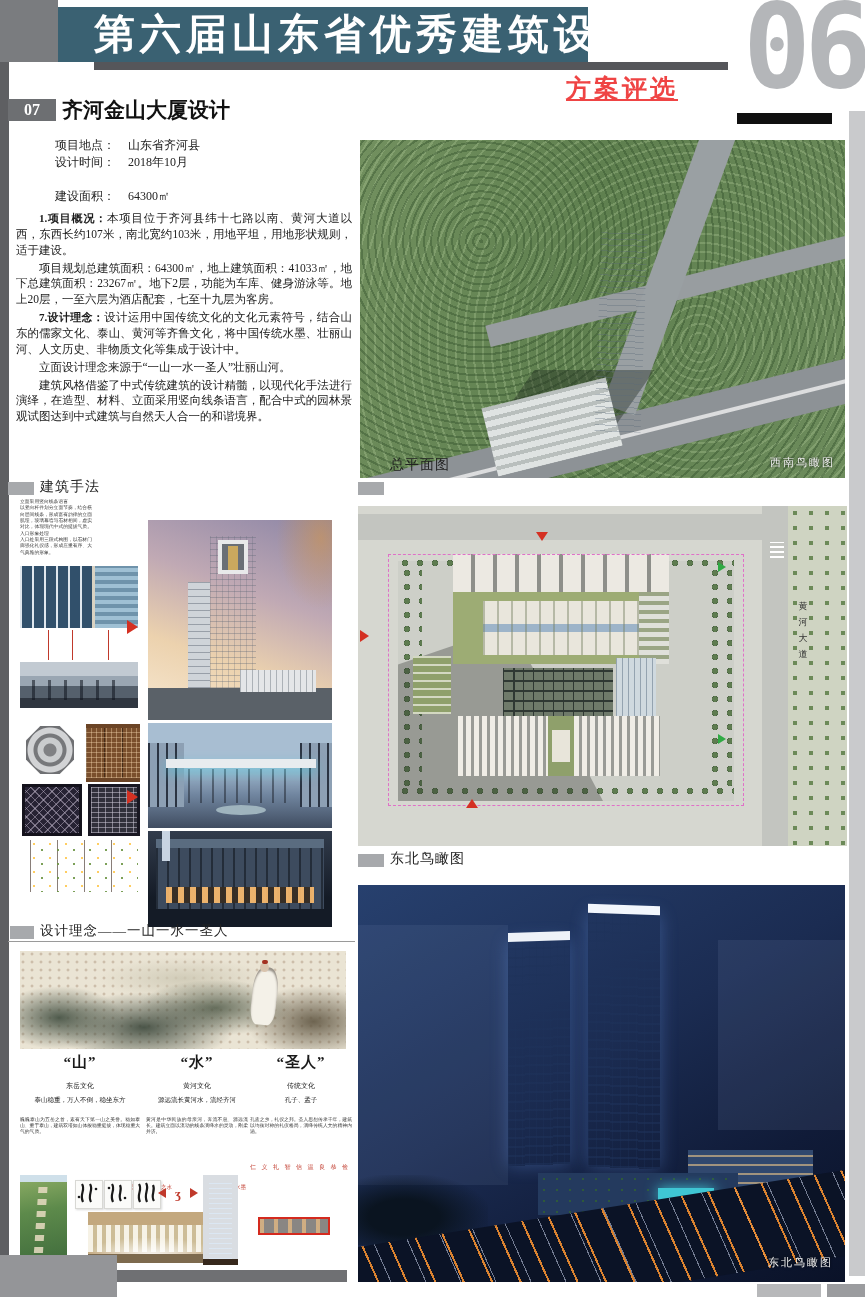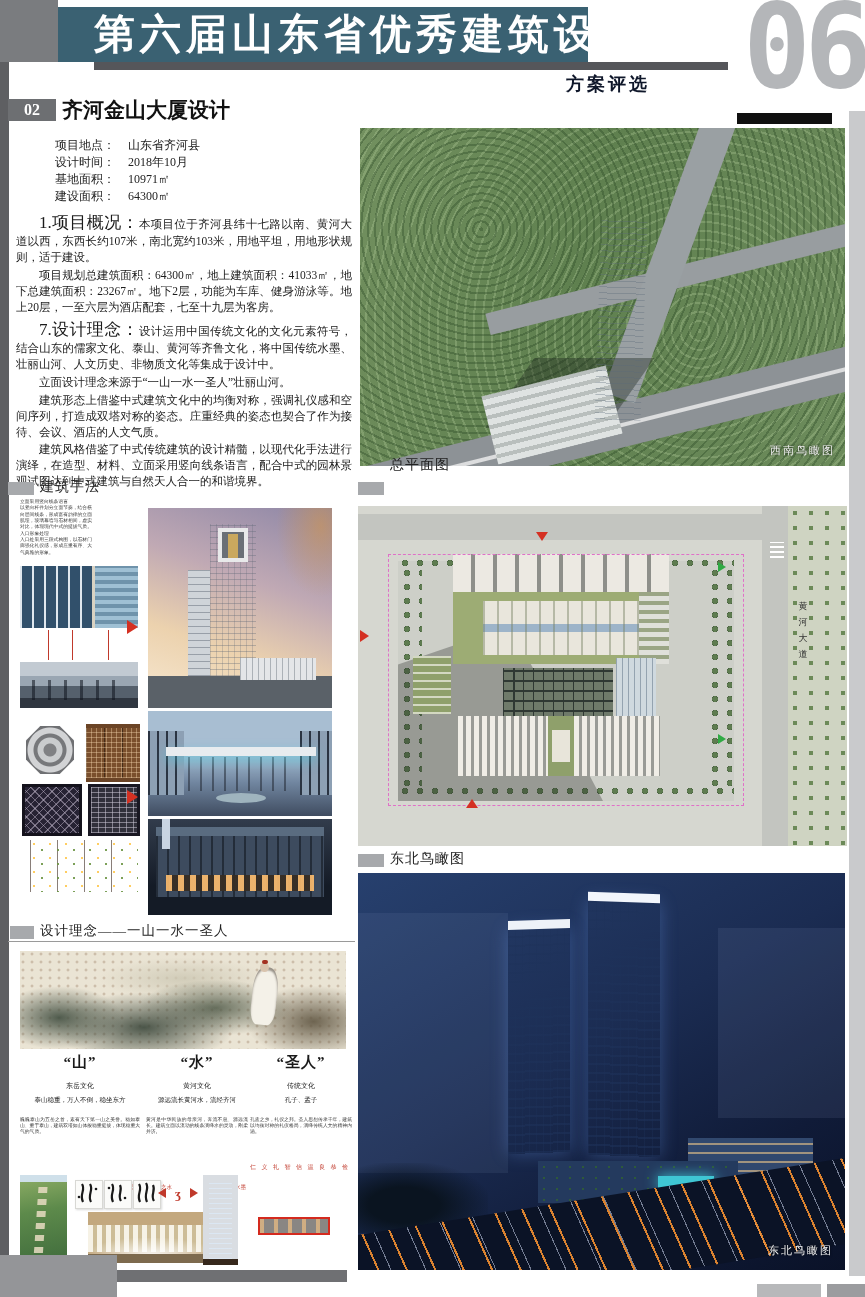--- a/index.html
+++ b/index.html
@@ -7,34 +7,34 @@
         font-family:"Liberation Serif","DejaVu Serif",serif;color:#1a1a1a;}
   .abs{position:absolute;}
   
   .left-strip{left:0;top:0;width:9px;height:1260px;background:#5e5f62;}
   .corner-block{left:0;top:0;width:58px;height:62px;background:#7a7c7f;}
   .banner{left:58px;top:7px;width:530px;height:55px;background:#3a6172;display:flex;align-items:center;}
   .banner-title{color:#fff;font-family:"Liberation Sans","DejaVu Sans",sans-serif;font-weight:bold;
         font-size:41px;letter-spacing:5px;padding-left:36px;white-space:nowrap;}
   .banner-shadow{left:94px;top:62px;width:634px;height:8px;background:#55565a;}
   .subtitle{left:566px;top:72px;font-family:"Liberation Sans","DejaVu Sans",sans-serif;font-weight:bold;
-        font-size:18px;letter-spacing:3px;color:#0f172a;}
+        font-size:25px;letter-spacing:3px;color:#ef4444;text-decoration:underline;}
   .page-num{left:716px;top:-10px;width:150px;text-align:right;font-family:"DejaVu Sans Mono","Liberation Mono",monospace;
         font-weight:bold;font-size:112px;line-height:1;color:#b4b6b9;letter-spacing:-6px;transform:scaleY(1.05);}
   .pn-bar{left:737px;top:113px;width:95px;height:11px;background:#101010;}
   .right-strip{left:849px;top:111px;width:16px;height:1165px;background:#c9cacc;}
   .proj-box{left:8px;top:99px;width:48px;height:22px;background:#6d6f72;color:#fff;text-align:center;
         font-size:16px;font-weight:bold;line-height:22px;}
   .proj-title{left:62px;top:96px;font-family:"Liberation Sans","DejaVu Sans",sans-serif;font-weight:bold;font-size:21px;color:#111;}
   
   .info-row{left:55px;width:300px;height:17px;font-size:12px;color:#222;}
   .info-val{position:absolute;left:73px;top:0;}
   .overview{left:16px;top:211px;width:336px;font-size:11.5px;line-height:1.38;text-align:justify;color:#1b1b1b;}
   .overview p{margin:0 0 2px 0;text-indent:2em;}
-  .overview .lead{font-weight:normal;font-size:17px;}
+  .overview .lead{font-weight:bold;font-size:11px;}
   
   .sec-square{width:26px;height:13px;background:#a7a9ac;}
   .sec-text{font-size:14px;color:#222;letter-spacing:1px;white-space:nowrap;}
   .concept-underline{left:8px;top:941px;width:347px;height:1px;background:#9a9a9a;}
   
   .micro{font-size:4.8px;line-height:1.32;color:#3a3a3a;filter:blur(0.4px);text-align:justify;white-space:pre-line;}
   
   .facade1{left:20px;top:566px;width:118px;height:62px;background:#31506b;}
   .facade1-l{left:0;top:0;width:72px;height:62px;background:repeating-linear-gradient(90deg,#dfe7ee 0 2px,#31506b 2px 12px),
         repeating-linear-gradient(0deg,rgba(0,0,0,.25) 0 1px,transparent 1px 9px);}
@@ -56,21 +56,21 @@
         repeating-linear-gradient(-45deg,rgba(190,180,200,.5) 0 1px,transparent 1px 6px);}
   .lattice-d2{left:88px;top:784px;width:52px;height:52px;background:#31303b;border:3px solid #191722;box-sizing:border-box;
         background-image:repeating-linear-gradient(0deg,rgba(200,195,210,.55) 0 1px,transparent 1px 5px),
         repeating-linear-gradient(90deg,rgba(200,195,210,.55) 0 1px,transparent 1px 7px);}
   .ornate{left:30px;top:840px;width:108px;height:52px;
         background:linear-gradient(90deg,#a83c1c 0 25%,#8a2f14 25% 50%,#a83c1c 50% 75%,#8a2f14 75%);
         background-image:radial-gradient(circle 1.5px at 4px 4px,rgba(255,200,80,.9) 60%,transparent 62%),
         radial-gradient(circle 1.5px at 12px 10px,rgba(110,150,70,.9) 60%,transparent 62%),
         repeating-linear-gradient(90deg,rgba(40,20,10,.55) 0 1px,transparent 1px 27px);background-size:16px 14px,16px 14px,auto;}
   
-  .render{box-shadow:0 0 0 1px rgba(255,255,255,.6);}
+  .render{box-shadow:0 0 0 1px rgba(255,255,255,.6);margin-top:12px;}
   .tower-dusk{left:148px;top:508px;width:184px;height:200px;background:linear-gradient(200deg,#8d86a6 0%,#c0a9b4 38%,#ecd2ae 68%,#f7e8d2 100%);}
   .td-tree{left:128px;top:0;width:56px;height:90px;background:radial-gradient(ellipse at 80% 20%,rgba(215,150,70,.55),transparent 70%);}
   .td-tower{left:62px;top:16px;width:46px;height:152px;background:linear-gradient(90deg,#f2f3f4,#d5d9dd 50%,#aab3bb);
         background-image:repeating-linear-gradient(0deg,rgba(90,100,115,.35) 0 1px,transparent 1px 6px),
         repeating-linear-gradient(90deg,rgba(90,100,115,.25) 0 1px,transparent 1px 6px);}
   .td-crown{left:70px;top:20px;width:30px;height:34px;background:#6a6f76;box-shadow:inset 0 0 0 4px #e8e9ea;}
   .td-glow{left:80px;top:26px;width:10px;height:24px;background:#caa85e;}
   .td-annex{left:40px;top:62px;width:22px;height:106px;background:#cfd4d9;background-image:repeating-linear-gradient(0deg,rgba(70,80,95,.4) 0 1px,transparent 1px 7px);}
   .td-ground{left:0;top:168px;width:184px;height:32px;background:#5a6168;}
   .td-podium{left:92px;top:150px;width:76px;height:22px;background:#e4e6e8;background-image:repeating-linear-gradient(90deg,rgba(90,100,110,.4) 0 1px,transparent 1px 6px);}
@@ -213,42 +213,38 @@
   <div class="abs left-strip"></div>
   <div class="abs corner-block"></div>
   <div class="abs banner">
     <span class="banner-title">第六届山东省优秀建筑设计</span>
   </div>
   <div class="abs banner-shadow"></div>
   <div class="abs subtitle">方案评选</div>
   <div class="abs page-num">06</div>
   <div class="abs pn-bar"></div>
   <div class="abs right-strip"></div>
-  <div class="abs proj-box">02</div>
+  <div class="abs proj-box">07</div>
   <div class="abs info-row" style="top:137px">
     <span>项目地点：</span><span class="info-val">山东省齐河县</span>
   </div>
 
   <div class="abs proj-title">齐河金山大厦设计</div>
   <div class="abs info-row" style="top:154px">
     <span>设计时间：</span><span class="info-val">2018年10月</span>
-  </div>
-  <div class="abs info-row" style="top:171px">
-    <span>基地面积：</span><span class="info-val">10971㎡</span>
   </div>
   <div class="abs info-row" style="top:188px">
     <span>建设面积：</span><span class="info-val">64300㎡</span>
   </div>
 
   <div class="abs overview">
     <p><span class="lead">1.项目概况：</span><span>本项目位于齐河县纬十七路以南、黄河大道以西，东西长约107米，南北宽约103米，用地平坦，用地形状规则，适于建设。</span></p>
     <p>项目规划总建筑面积：64300㎡，地上建筑面积：41033㎡，地下总建筑面积：23267㎡。地下2层，功能为车库、健身游泳等。地上20层，一至六层为酒店配套，七至十九层为客房。</p>
     <p><span class="lead">7.设计理念：</span><span>设计运用中国传统文化的文化元素符号，结合山东的儒家文化、泰山、黄河等齐鲁文化，将中国传统水墨、壮丽山河、人文历史、非物质文化等集成于设计中。</span></p>
     <p>立面设计理念来源于“一山一水一圣人”壮丽山河。</p>
-    <p>建筑形态上借鉴中式建筑文化中的均衡对称，强调礼仪感和空间序列，打造成双塔对称的姿态。庄重经典的姿态也契合了作为接待、会议、酒店的人文气质。</p>
     <p>建筑风格借鉴了中式传统建筑的设计精髓，以现代化手法进行演绎，在造型、材料、立面采用竖向线条语言，配合中式的园林景观试图达到中式建筑与自然天人合一的和谐境界。</p>
   </div>
 
   <div class="abs aerial render">
     <div class="abs aer-tex"></div>
     <div class="abs aer-road3"></div>
     <div class="abs aer-road1"></div>
     <div class="abs aer-road2"></div>
     <div class="abs aer-shadow"></div>
     <div class="abs aer-podium"></div>

